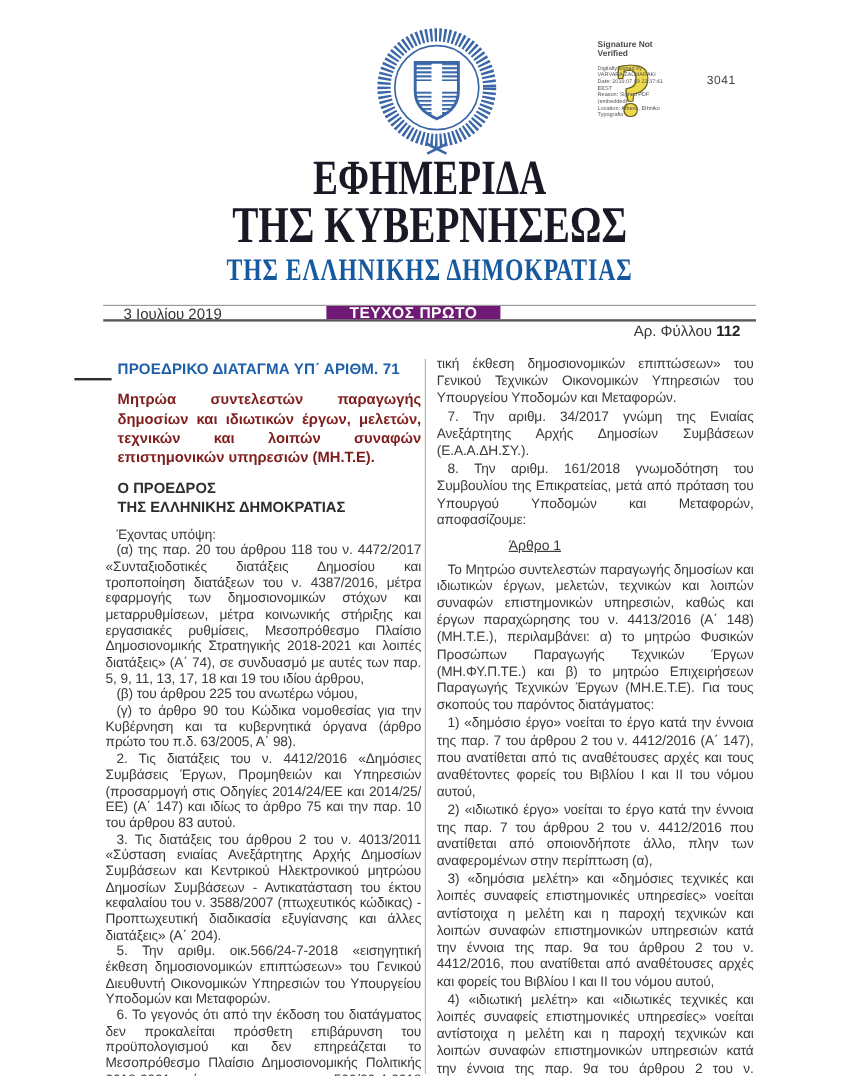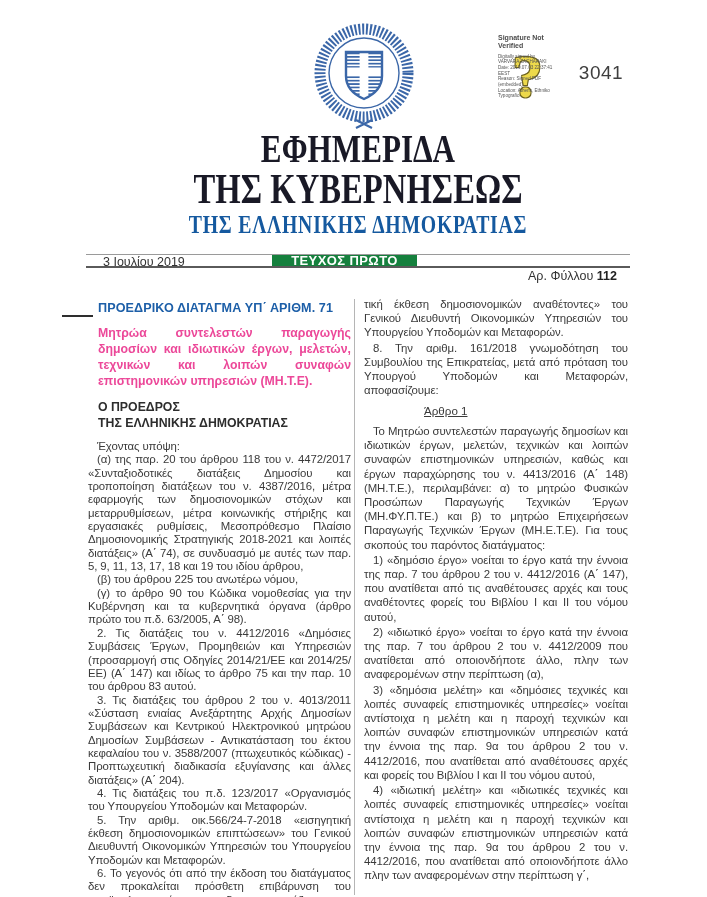--- a/index.html
+++ b/index.html
@@ -20,61 +20,61 @@
     font-size:62px;font-weight:bold;color:#edd94b;
     text-shadow:1px 1px 0 #6d6320,-1px -1px 0 #6d6320,1px -1px 0 #6d6320,-1px 1px 0 #6d6320;
     font-family:"Liberation Serif",serif;z-index:1;
   }
   .stamp .stx{position:relative;z-index:2;}
   .stamp .s-big{font-size:7px;color:#4c4c4c;font-weight:bold;}
   .stamp .s-small{font-size:4.6px;color:#555;margin-top:0.5px;}
   .stamp .s-gap{margin-top:4px;}
   .page-number{
     position:absolute;left:566px;top:62px;width:70px;text-align:center;
-    font-size:19px;color:#3f3f3f;letter-spacing:0.5px;
+    font-size:10px;color:#3f3f3f;letter-spacing:0.5px;
   }
   .mast{position:absolute;left:88px;width:540px;text-align:center;
     font-family:"Liberation Serif","DejaVu Serif",serif;font-weight:bold;
     color:#191926;white-space:nowrap;}
   .mast1{top:124px;font-size:41px;transform:scaleX(0.76);transform-origin:center;}
   .mast2{top:164px;font-size:43px;transform:scaleX(0.76);transform-origin:center;}
   .mast3{top:210px;font-size:26px;color:#15599f;transform:scaleX(0.76);transform-origin:center;letter-spacing:1px;}
   
   .issue-bar{
     position:absolute;left:86px;top:254px;width:544px;height:14px;
     border-top:1.5px solid #9a9a9a;border-bottom:2.5px solid #5a5a5a;
     display:flex;align-items:flex-start;font-size:12.5px;color:#333;
     box-sizing:border-box;
     flex-direction:column;
   }
   .issue-bar .date{margin-left:17px;}
   .issue-box{
     position:absolute;left:186px;top:0;width:145px;height:100%;
-    background:#15803d;color:#ffffff;font-weight:bold;font-size:13px;
+    background:#701a75;color:#ffffff;font-weight:bold;font-size:13px;
     display:flex;align-items:center;justify-content:center;letter-spacing:0.4px;
   }
   .issue-bar .sheet{margin-left:auto;margin-right:13px;}
   .issue-bar .sheet b{font-weight:bold;color:#222;}
   
   .heading-rule{position:absolute;left:62px;top:315px;width:31px;height:2px;background:#2e2e2e;}
   .col-divider{position:absolute;left:354px;top:299px;width:1px;bottom:2px;background:#b5b5b5;}
   .content{
     position:absolute;left:88px;top:297px;width:540px;bottom:0;
     display:flex;gap:13px;overflow:hidden;
   }
   .col{box-sizing:border-box;}
   .col-left{width:263px;}
   .col-right{width:264px;}
   .decree{
     margin:4px 0 10px;padding-left:10px;
     font-size:12.6px;font-weight:bold;color:#1d5fa8;letter-spacing:0.1px;
   }
   .summary{
     margin:0 0 10px;padding-left:10px;
-    font-size:12.3px;font-weight:bold;line-height:16px;color:#ec4899;
+    font-size:12.3px;font-weight:bold;line-height:16px;color:#7f1d1d;
     text-align:justify;
   }
   .issuer{
     margin:0 0 9px;padding-left:10px;
     font-size:12.3px;font-weight:bold;line-height:16px;color:#2d2d2d;
   }
   p.body{
     margin:0;text-align:justify;
     font-size:11.4px;line-height:13.35px;letter-spacing:-0.1px;
   }
@@ -150,34 +150,34 @@
       <h2 class="decree">ΠΡΟΕΔΡΙΚΟ ΔΙΑΤΑΓΜΑ ΥΠ΄ ΑΡΙΘΜ. 71</h2>
       <p class="summary">Μητρώα συντελεστών παραγωγής δημοσίων και ιδιωτικών έργων, μελετών, τεχνικών και λοιπών συναφών επιστημονικών υπηρεσιών (ΜΗ.Τ.Ε).</p>
       <p class="issuer">
         <span>Ο ΠΡΟΕΔΡΟΣ</span><br>
         <span>ΤΗΣ ΕΛΛΗΝΙΚΗΣ ΔΗΜΟΚΡΑΤΙΑΣ</span>
       </p>
       <p class="body ind">Έχοντας υπόψη:</p>
       <p class="body ind">(α) της παρ. 20 του άρθρου 118 του ν. 4472/2017 «Συνταξιοδοτικές διατάξεις Δημοσίου και τροποποίηση διατάξεων του ν. 4387/2016, μέτρα εφαρμογής των δημοσιονομικών στόχων και μεταρρυθμίσεων, μέτρα κοινωνικής στήριξης και εργασιακές ρυθμίσεις, Μεσοπρόθεσμο Πλαίσιο Δημοσιονομικής Στρατηγικής 2018-2021 και λοιπές διατάξεις» (Α΄ 74), σε συνδυασμό με αυτές των παρ. 5, 9, 11, 13, 17, 18 και 19 του ιδίου άρθρου,</p>
       <p class="body ind">(β) του άρθρου 225 του ανωτέρω νόμου,</p>
       <p class="body ind">(γ) το άρθρο 90 του Κώδικα νομοθεσίας για την Κυβέρνηση και τα κυβερνητικά όργανα (άρθρο πρώτο του π.δ. 63/2005, Α΄ 98).</p>
-      <p class="body ind">2. Τις διατάξεις του ν. 4412/2016 «Δημόσιες Συμβάσεις Έργων, Προμηθειών και Υπηρεσιών (προσαρμογή στις Οδηγίες 2014/21/ΕΕ και 2014/25/ΕΕ) (Α΄ 147) και ιδίως το άρθρο 75 και την παρ. 10 του άρθρου 83 αυτού.</p>
+      <p class="body ind">2. Τις διατάξεις του ν. 4412/2016 «Δημόσιες Συμβάσεις Έργων, Προμηθειών και Υπηρεσιών (προσαρμογή στις Οδηγίες 2014/24/ΕΕ και 2014/25/ΕΕ) (Α΄ 147) και ιδίως το άρθρο 75 και την παρ. 10 του άρθρου 83 αυτού.</p>
       <p class="body ind">3. Τις διατάξεις του άρθρου 2 του ν. 4013/2011 «Σύσταση ενιαίας Ανεξάρτητης Αρχής Δημοσίων Συμβάσεων και Κεντρικού Ηλεκτρονικού μητρώου Δημοσίων Συμβάσεων - Αντικατάσταση του έκτου κεφαλαίου του ν. 3588/2007 (πτωχευτικός κώδικας) - Προπτωχευτική διαδικασία εξυγίανσης και άλλες διατάξεις» (Α΄ 204).</p>
-      <p class="body ind">4. Τις διατάξεις του π.δ. 123/2017 «Οργανισμός του Υπουργείου Υποδομών και Μεταφορών.</p>
       <p class="body ind">5. Την αριθμ. οικ.566/24-7-2018 «εισηγητική έκθεση δημοσιονομικών επιπτώσεων» του Γενικού Διευθυντή Οικονομικών Υπηρεσιών του Υπουργείου Υποδομών και Μεταφορών.</p>
       <p class="body ind">6. Το γεγονός ότι από την έκδοση του διατάγματος δεν προκαλείται πρόσθετη επιβάρυνση του προϋπολογισμού και δεν επηρεάζεται το Μεσοπρόθεσμο Πλαίσιο Δημοσιονομικής Πολιτικής 2018-2021 σύμφωνα με την οικ.566/26-4-2018 (αριθμ. ΣτΕ 2468/29-5-2018 «εισηγη-</p>
     </div>
 
     <div class="col col-right">
-      <p class="body">τική έκθεση δημοσιονομικών αναθέτοντες» του Γενικού Διευθυντή Οικονομικών Υπηρεσιών του Υπουργείου Υποδομών και Μεταφορών.</p>
+      <p class="body">τική έκθεση δημοσιονομικών επιπτώσεων» του Γενικού Τεχνικών Οικονομικών Υπηρεσιών του Υπουργείου Υποδομών και Μεταφορών.</p>
+      <p class="body ind">7. Την αριθμ. 34/2017 γνώμη της Ενιαίας Ανεξάρτητης Αρχής Δημοσίων Συμβάσεων (Ε.Α.Α.ΔΗ.ΣΥ.).</p>
       <p class="body ind">8. Την αριθμ. 161/2018 γνωμοδότηση του Συμβουλίου της Επικρατείας, μετά από πρόταση του Υπουργού Υποδομών και Μεταφορών, αποφασίζουμε:</p>
       <div class="article">
         <div>Άρθρο 1</div>
       </div>
       <p class="body ind">Το Μητρώο συντελεστών παραγωγής δημοσίων και ιδιωτικών έργων, μελετών, τεχνικών και λοιπών συναφών επιστημονικών υπηρεσιών, καθώς και έργων παραχώρησης του ν. 4413/2016 (Α΄ 148) (ΜΗ.Τ.Ε.), περιλαμβάνει: α) το μητρώο Φυσικών Προσώπων Παραγωγής Τεχνικών Έργων (ΜΗ.ΦΥ.Π.ΤΕ.) και β) το μητρώο Επιχειρήσεων Παραγωγής Τεχνικών Έργων (ΜΗ.Ε.Τ.Ε). Για τους σκοπούς του παρόντος διατάγματος:</p>
       <p class="body ind">1) «δημόσιο έργο» νοείται το έργο κατά την έννοια της παρ. 7 του άρθρου 2 του ν. 4412/2016 (Α΄ 147), που ανατίθεται από τις αναθέτουσες αρχές και τους αναθέτοντες φορείς του Βιβλίου Ι και ΙΙ του νόμου αυτού,</p>
-      <p class="body ind">2) «ιδιωτικό έργο» νοείται το έργο κατά την έννοια της παρ. 7 του άρθρου 2 του ν. 4412/2009 που ανατίθεται από οποιονδήποτε άλλο, πλην των αναφερομένων στην περίπτωση (α),</p>
+      <p class="body ind">2) «ιδιωτικό έργο» νοείται το έργο κατά την έννοια της παρ. 7 του άρθρου 2 του ν. 4412/2016 που ανατίθεται από οποιονδήποτε άλλο, πλην των αναφερομένων στην περίπτωση (α),</p>
       <p class="body ind">3) «δημόσια μελέτη» και «δημόσιες τεχνικές και λοιπές συναφείς επιστημονικές υπηρεσίες» νοείται αντίστοιχα η μελέτη και η παροχή τεχνικών και λοιπών συναφών επιστημονικών υπηρεσιών κατά την έννοια της παρ. 9α του άρθρου 2 του ν. 4412/2016, που ανατίθεται από αναθέτουσες αρχές και φορείς του Βιβλίου Ι και ΙΙ του νόμου αυτού,</p>
       <p class="body ind">4) «ιδιωτική μελέτη» και «ιδιωτικές τεχνικές και λοιπές συναφείς επιστημονικές υπηρεσίες» νοείται αντίστοιχα η μελέτη και η παροχή τεχνικών και λοιπών συναφών επιστημονικών υπηρεσιών κατά την έννοια της παρ. 9α του άρθρου 2 του ν. 4412/2016, που ανατίθεται από οποιονδήποτε άλλο πλην των αναφερομένων στην περίπτωση γ΄,</p>
     </div>
 
   </div>
 </div>
 
 </body></html>

